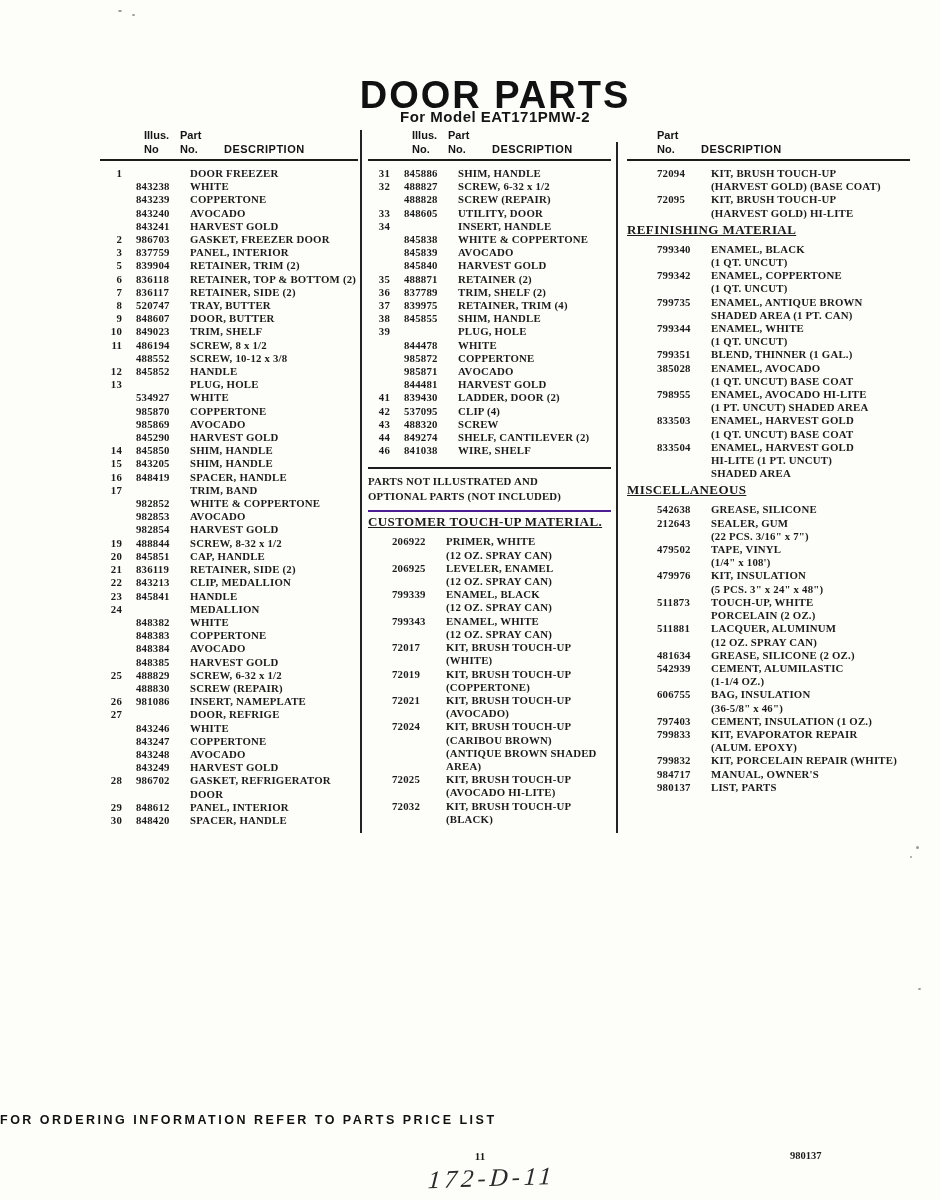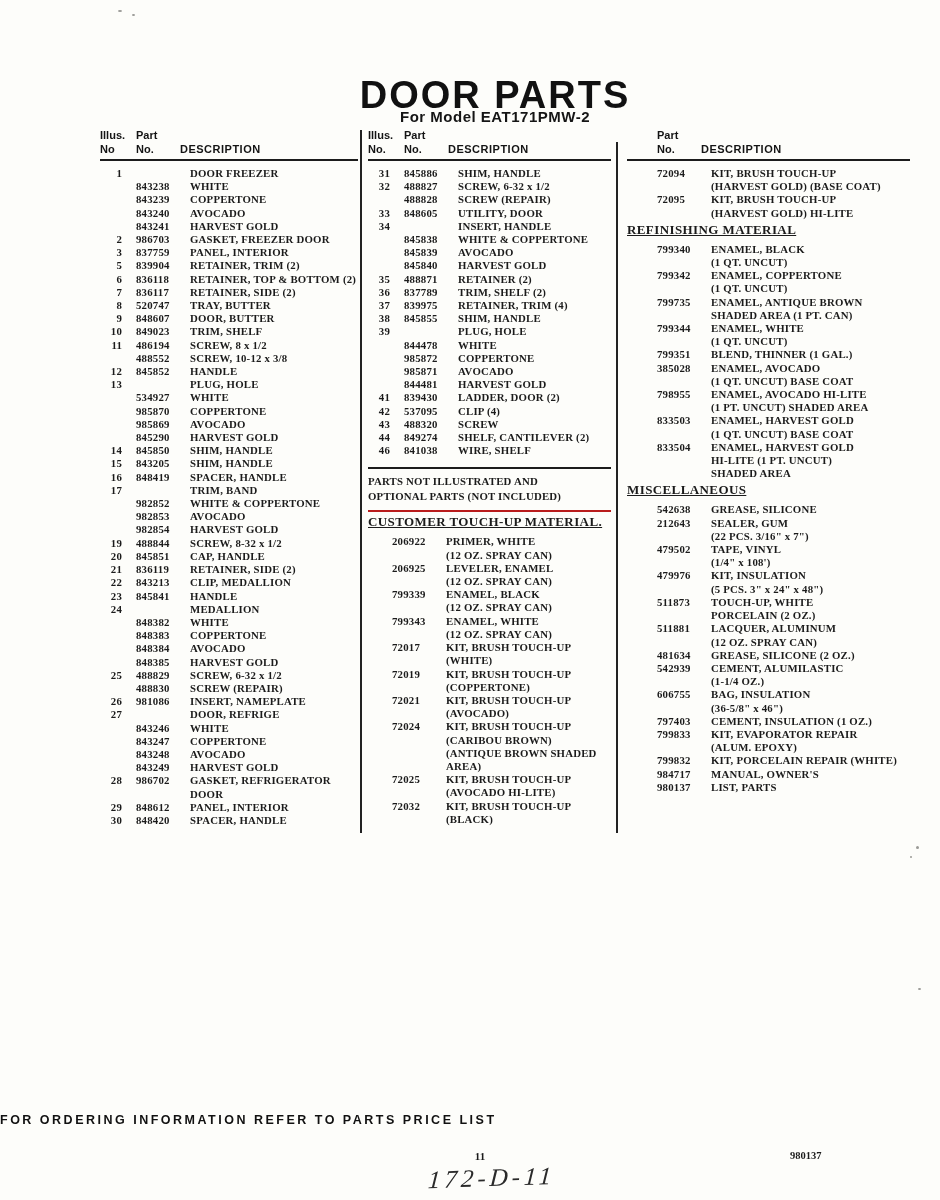--- a/index.html
+++ b/index.html
@@ -8,34 +8,34 @@
   .title{position:absolute;left:50px;top:74px;width:890px;text-align:center;
          font-family:"Liberation Sans",sans-serif;font-weight:bold;font-size:38px;letter-spacing:2px;color:#111;}
   .subtitle{position:absolute;left:50px;top:108px;width:890px;text-align:center;
          font-family:"Liberation Sans",sans-serif;font-weight:bold;font-size:15px;letter-spacing:.5px;color:#151515;}
   .col{position:absolute;top:128px;}
   .col1{left:100px;width:258px;}
   .col2{left:368px;width:243px;}
   .col3{left:627px;width:283px;}
   .colhead{font-family:"Liberation Sans",sans-serif;font-weight:bold;font-size:11px;line-height:14px;color:#141414;}
   .colhead .hrow{display:flex;}
-  .colhead .hi{flex:0 0 34px;}
+  .colhead .hi{flex:0 0 34px;margin-left:44px;}
   .colhead .hp{flex:0 0 44px;margin-left:2px;}
   .colhead .hp3{flex:0 0 44px;margin-left:30px;}
   .colhead .hd{flex:1;text-align:left;letter-spacing:.5px;}
   .rule{border-top:2px solid #1c1c1c;margin-top:3px;}
   .rows{margin-top:6px;}
   .row{display:flex;line-height:13.2px;font-size:10.8px;font-weight:bold;letter-spacing:.2px;white-space:nowrap;}
   .colparts .ci{flex:0 0 22px;text-align:right;}
   .colparts .cp{flex:0 0 44px;margin-left:14px;}
   .colparts .cd{margin-left:10px;}
   .subrows .cp{flex:0 0 44px;margin-left:24px;}
   .subrows .cd{margin-left:10px;}
   .col3 .subrows .cp{flex:0 0 44px;margin-left:30px;}
-  .notice{margin-top:10px;border-top:2px solid #1c1c1c;border-bottom:2px solid #b91c1c;
+  .notice{margin-top:10px;border-top:2px solid #1c1c1c;border-bottom:2px solid #4c1d95;
           padding:5px 0 6px;font-size:10.8px;font-weight:bold;line-height:15px;letter-spacing:.2px;}
   .section-heading{margin-top:2px;font-weight:bold;font-size:13px;letter-spacing:.4px;
           text-decoration:underline;line-height:15px;}
   .divider{position:absolute;width:2px;background:#222;}
   .divider1{left:360px;top:130px;height:703px;}
   .divider2{left:616px;top:142px;height:691px;}
   .footer{position:absolute;left:0;top:1113px;width:940px;
           font-family:"Liberation Sans",sans-serif;font-weight:bold;font-size:12.5px;letter-spacing:2.5px;color:#111;}
   .pageno{position:absolute;left:430px;top:1150px;width:100px;text-align:center;
           font-size:11px;font-weight:bold;}

